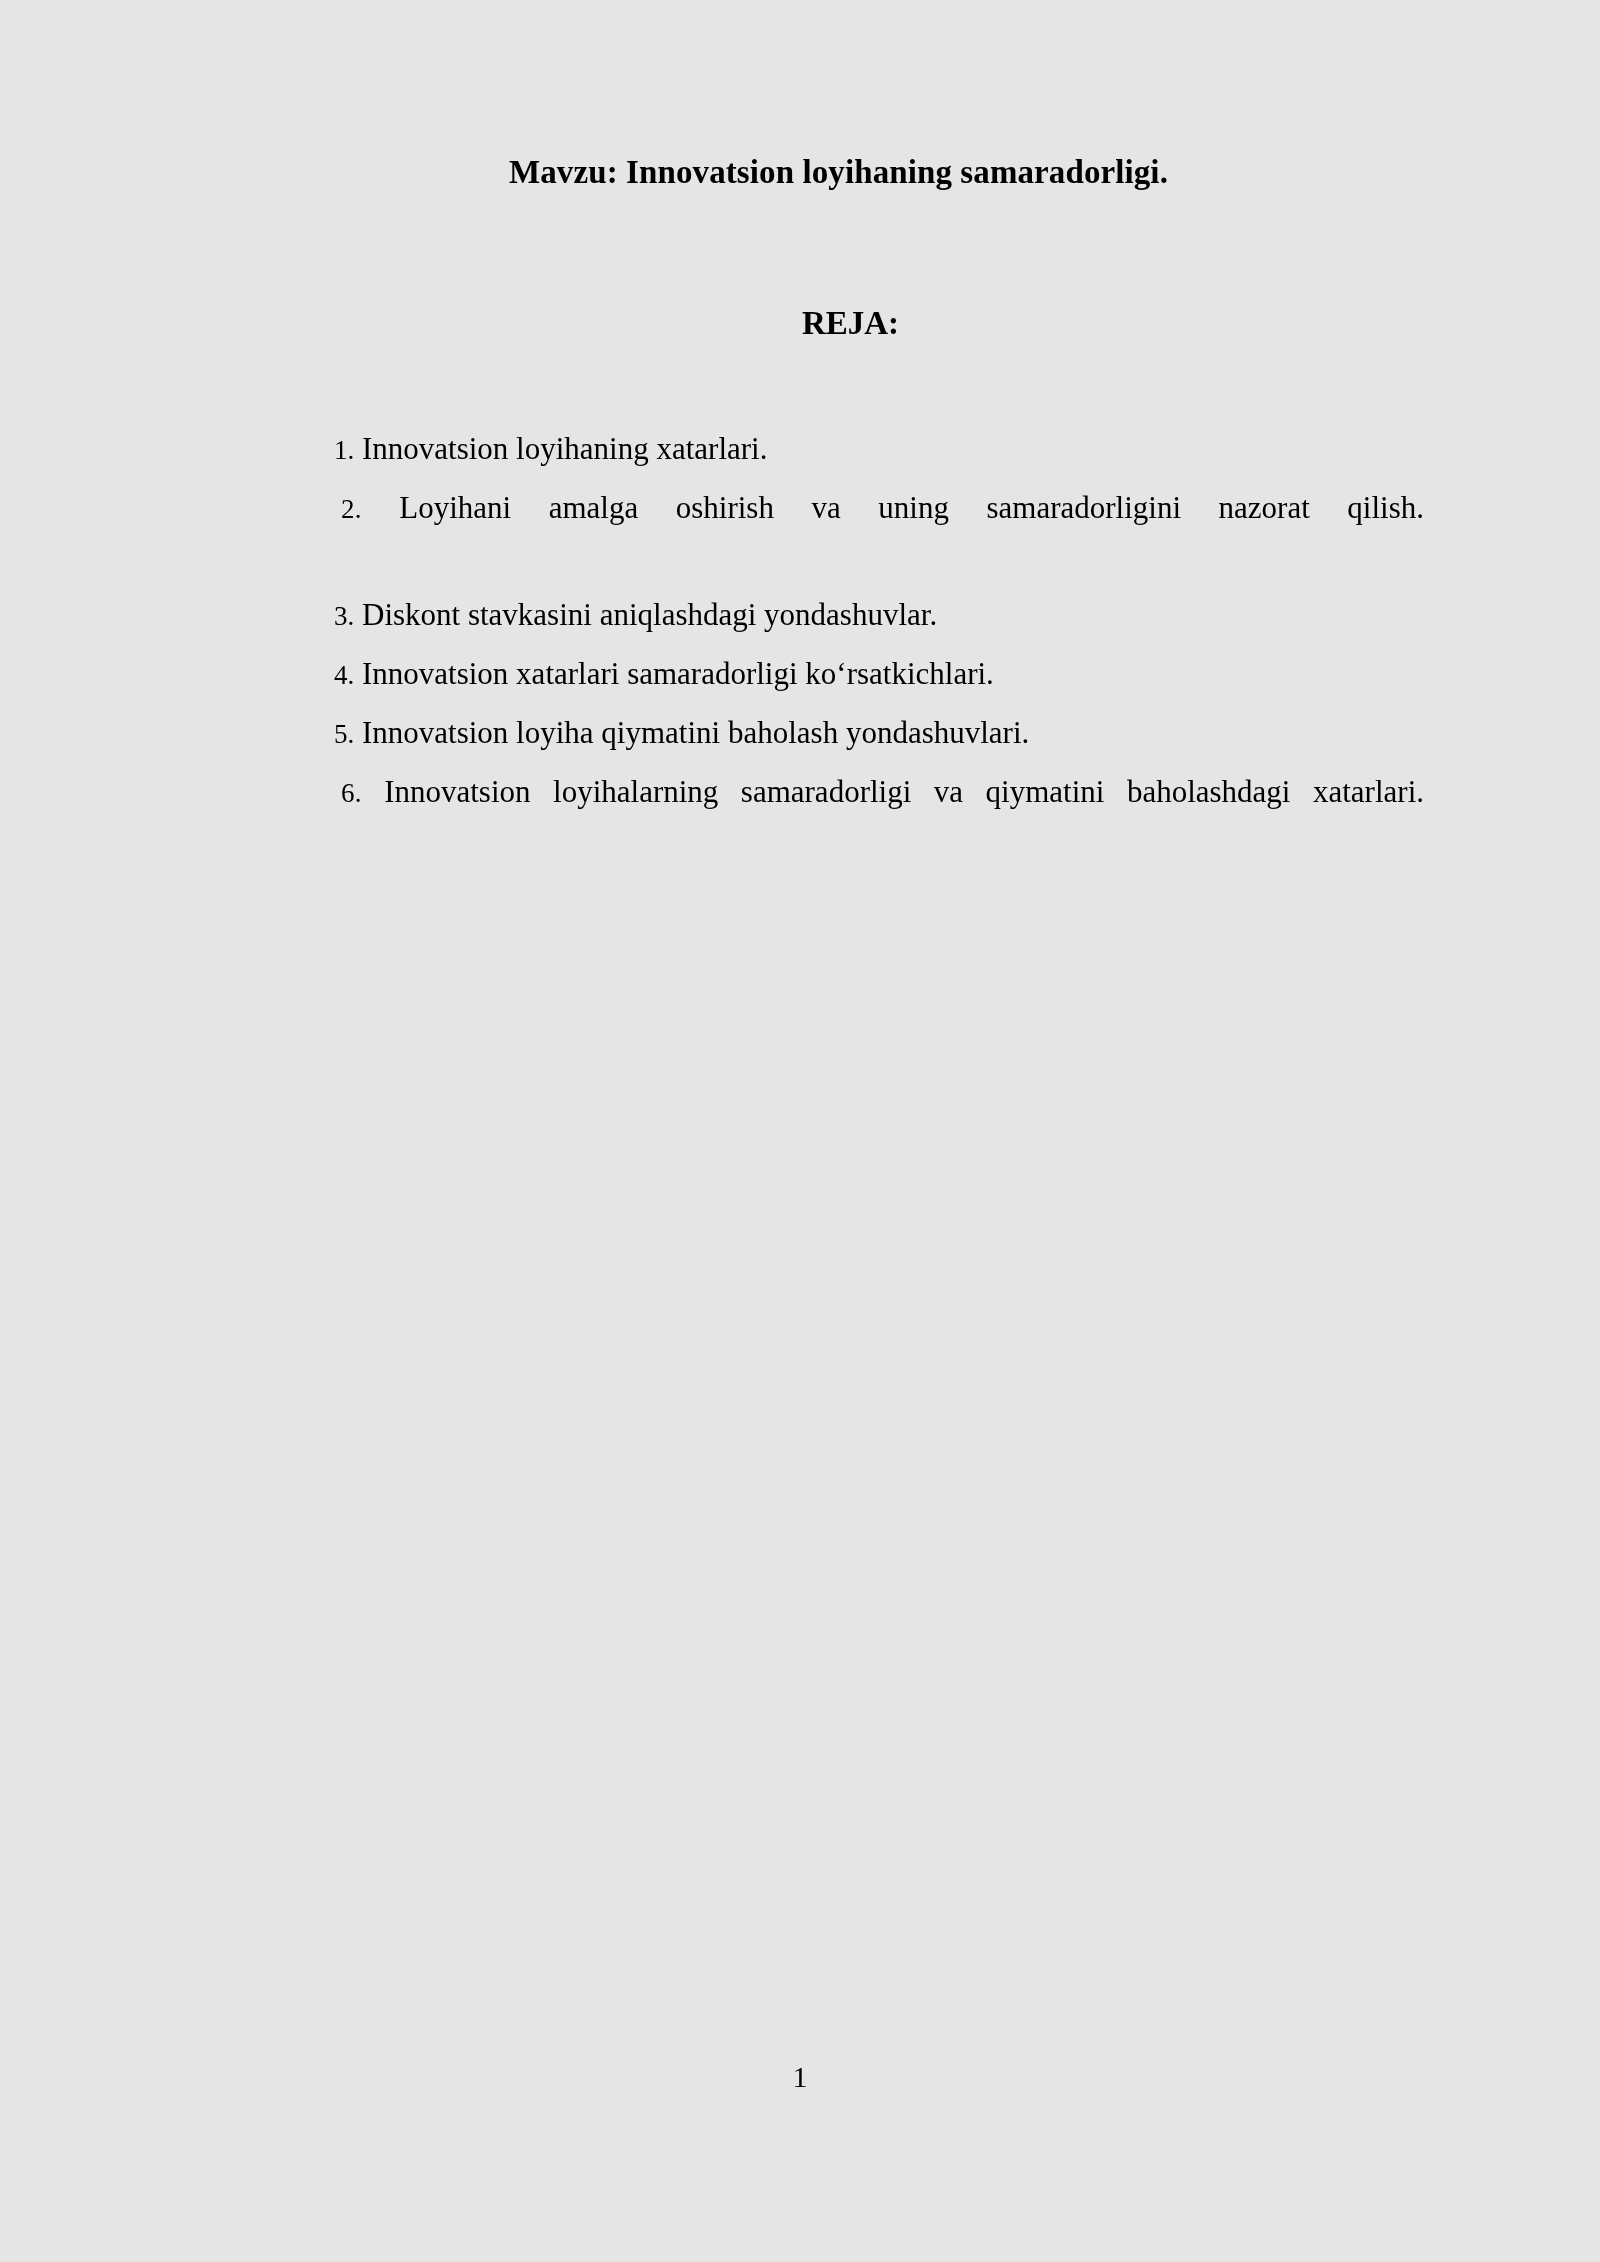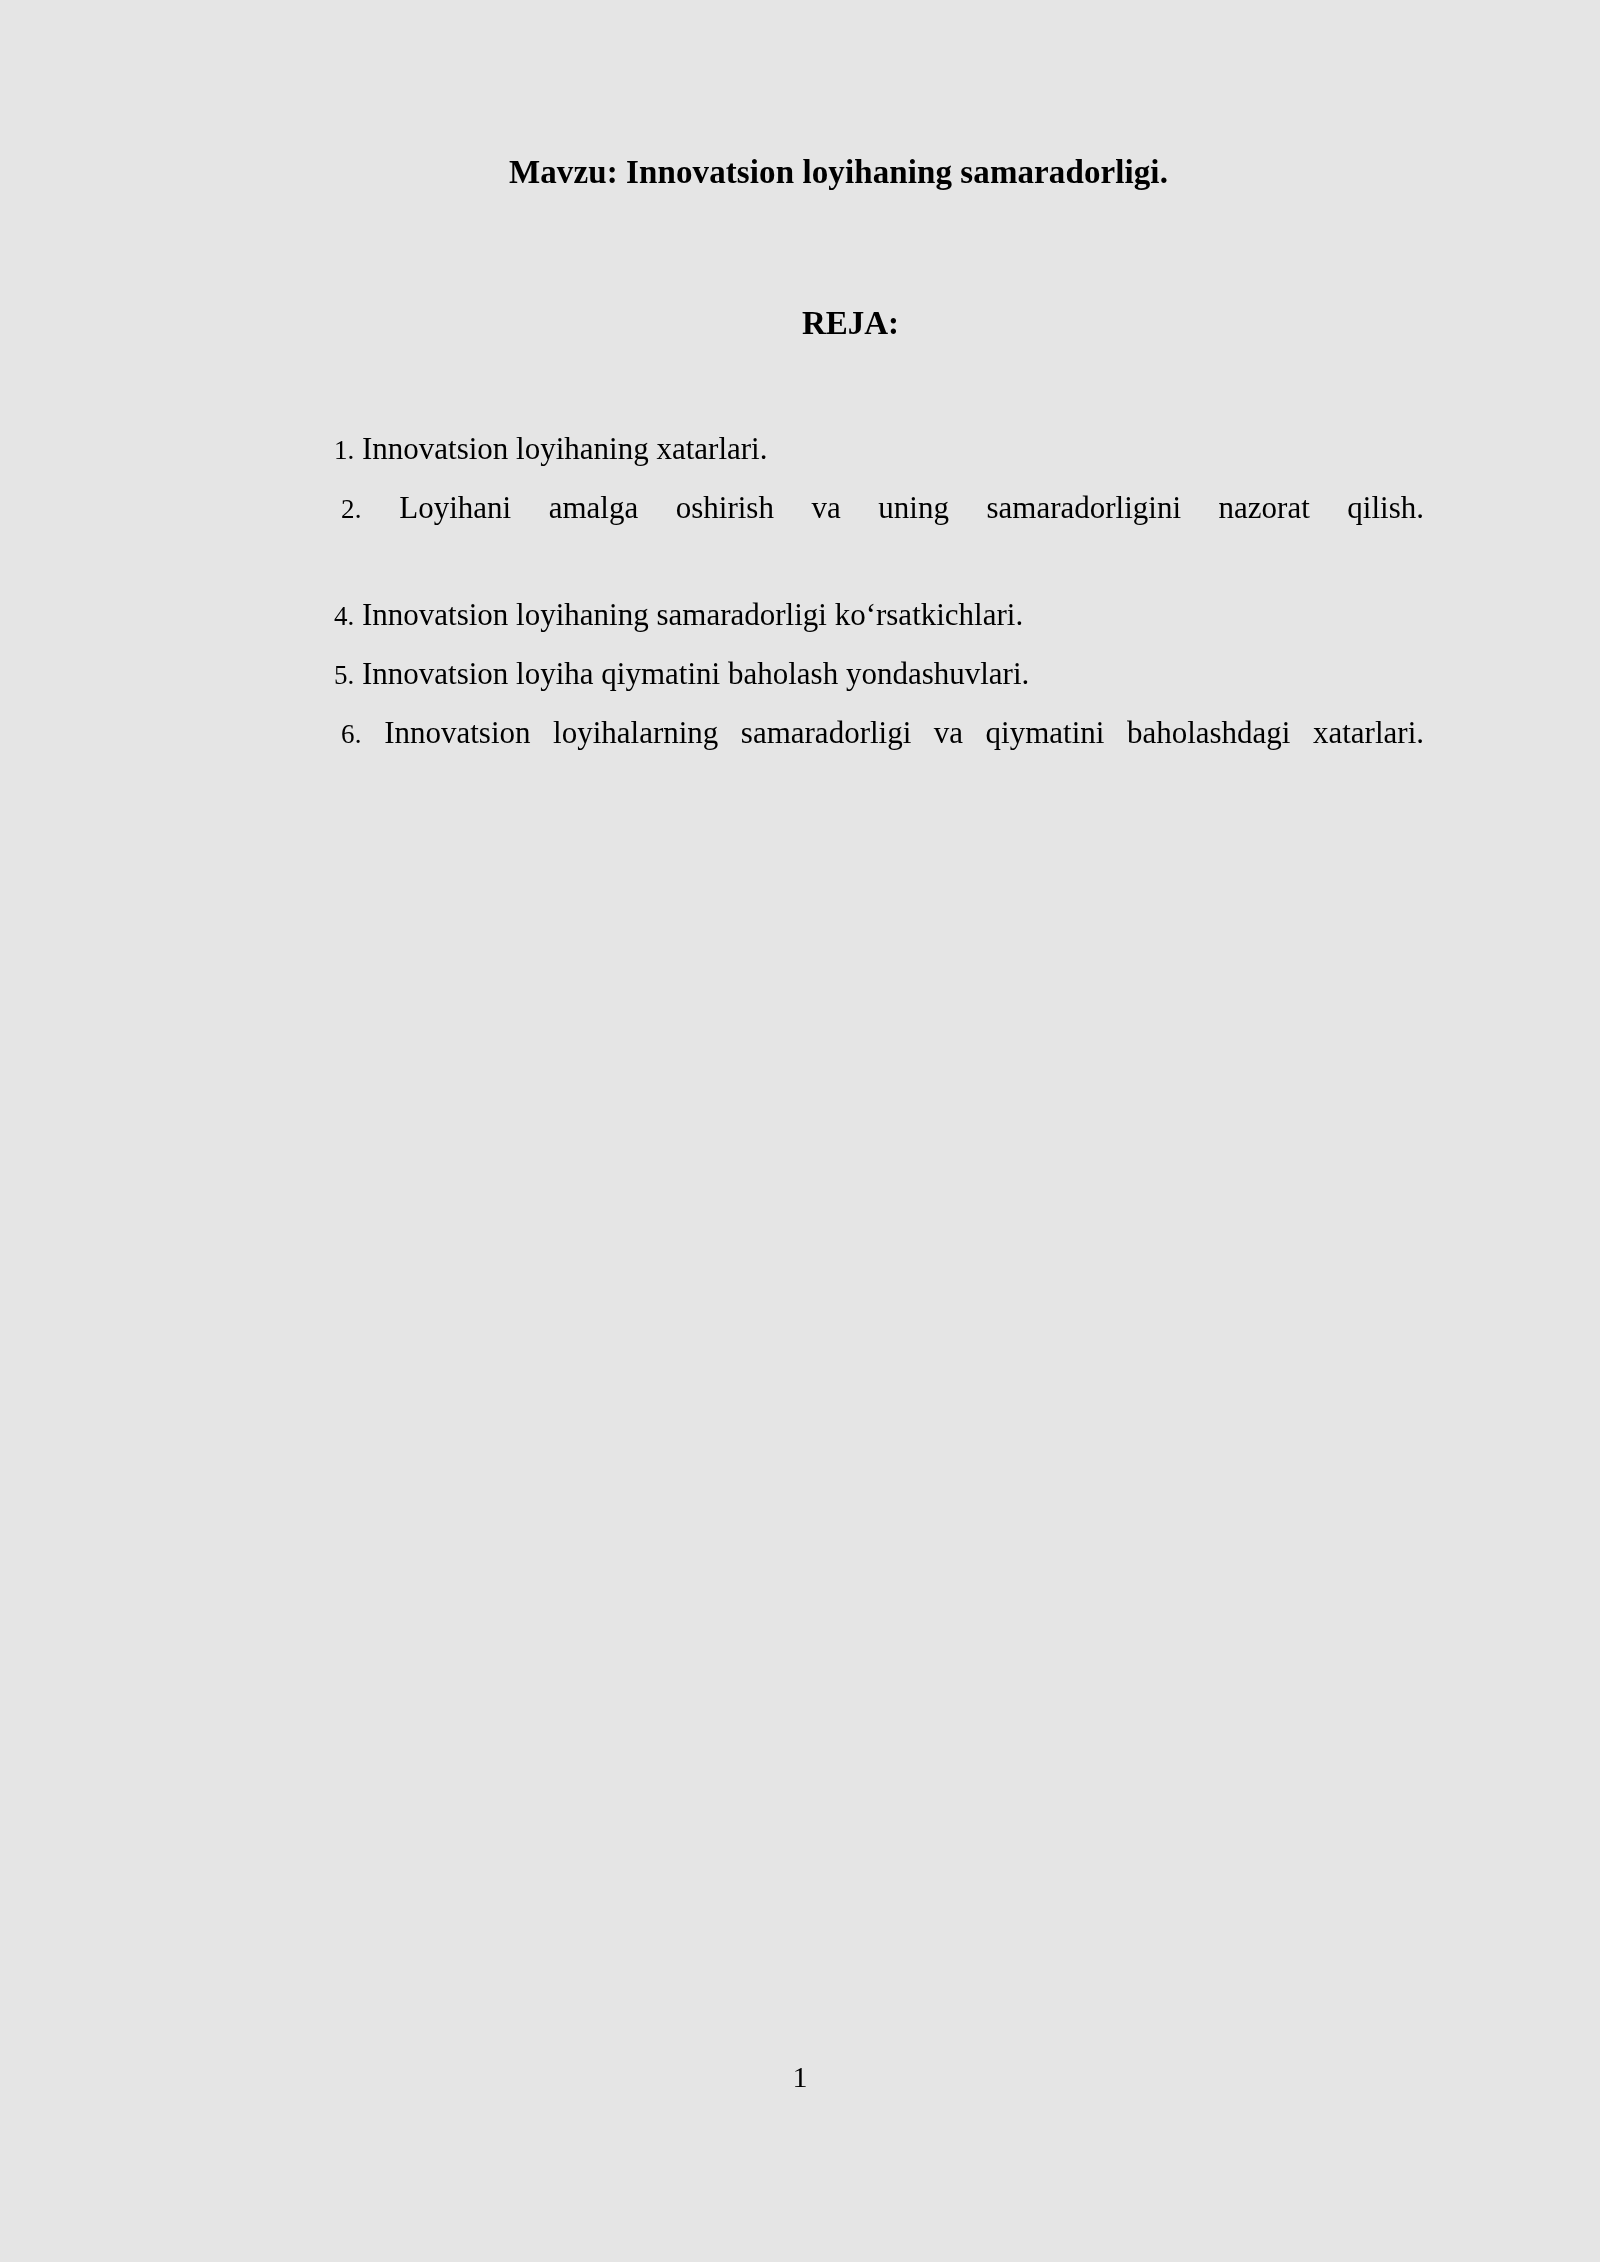--- a/index.html
+++ b/index.html
@@ -115,21 +115,22 @@
 
   <div class="content">
 
     <h1 class="doc-title">Mavzu: Innovatsion loyihaning samaradorligi.</h1>
 
     <h2 class="doc-heading">REJA:</h2>
 
     <ol class="plan-list">
         <li class="plan-item"><span class="item-num">1.</span> <span class="item-text">Innovatsion loyihaning xatarlari.</span></li>
         <li class="plan-item justified"><span class="item-num">2.</span> <span class="item-text">Loyihani amalga oshirish va uning samaradorligini nazorat qilish.</span></li>
-        <li class="plan-item"><span class="item-num">4.</span> <span class="item-text">Innovatsion loyihaning samaradorligi koʻrsatkichlari.</span></li>
+        <li class="plan-item"><span class="item-num">3.</span> <span class="item-text">Diskont stavkasini aniqlashdagi yondashuvlar.</span></li>
+        <li class="plan-item"><span class="item-num">4.</span> <span class="item-text">Innovatsion xatarlari samaradorligi koʻrsatkichlari.</span></li>
         <li class="plan-item"><span class="item-num">5.</span> <span class="item-text">Innovatsion loyiha qiymatini baholash yondashuvlari.</span></li>
         <li class="plan-item justified"><span class="item-num">6.</span> <span class="item-text">Innovatsion loyihalarning samaradorligi va qiymatini baholashdagi xatarlari.</span></li>
       </ol>
 
   </div>
 
   <div class="page-number">1</div>
 
 </div>
 

